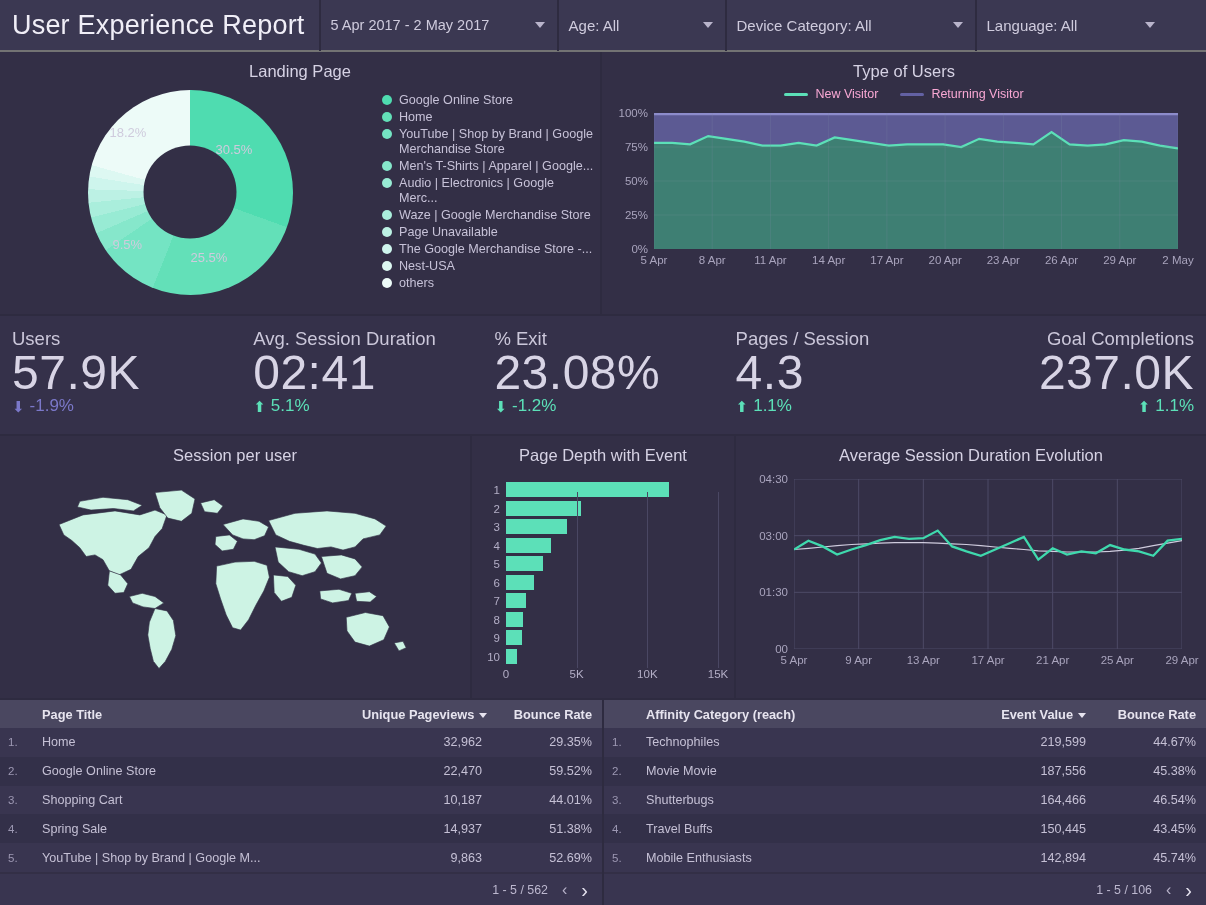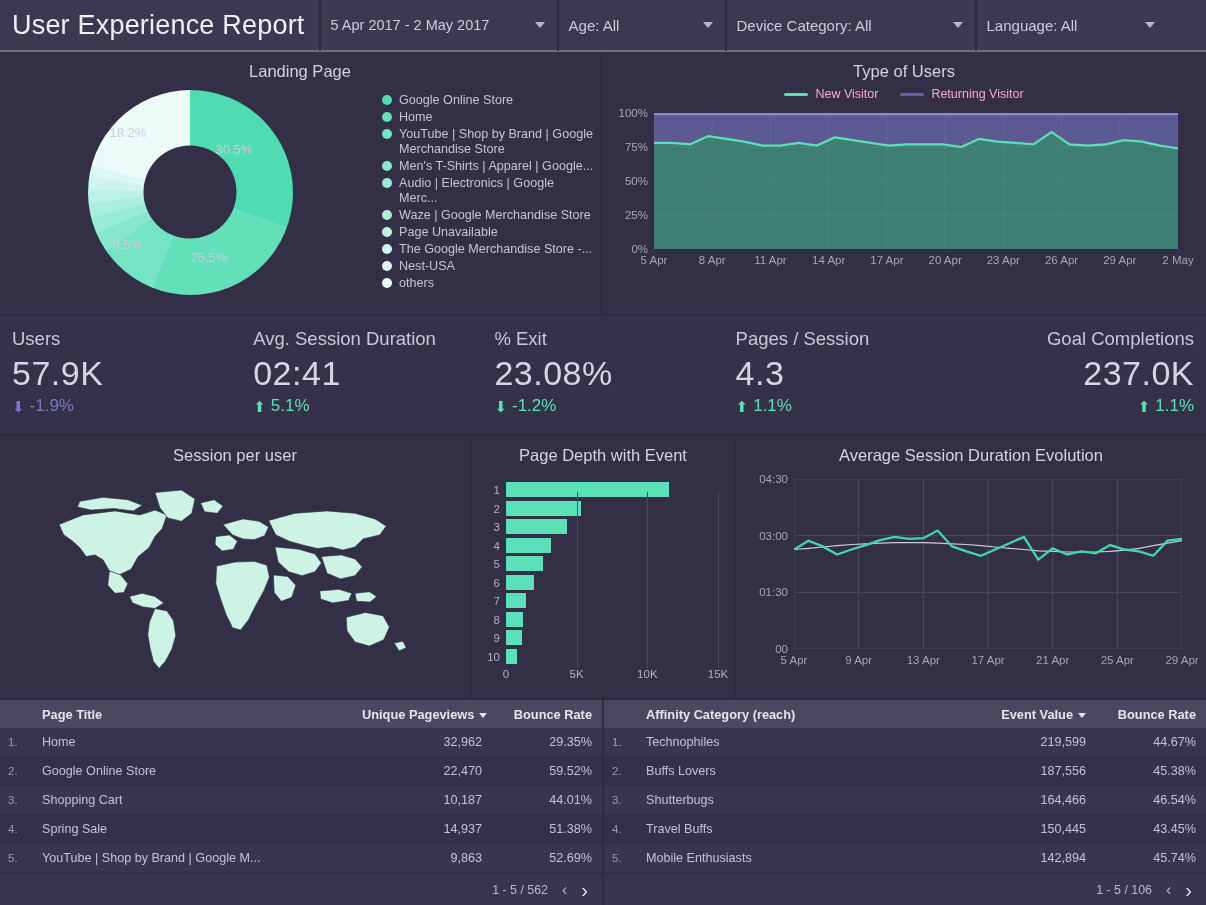--- a/index.html
+++ b/index.html
@@ -66,21 +66,21 @@
   .ylab { position: absolute; right: 100%; transform: translateY(-50%); padding-right: 6px;
           color: #a9a4bd; font-size: 11.5px; white-space: nowrap; }
   .xlab { position: absolute; top: 100%; transform: translateX(-50%); padding-top: 5px;
           color: #a9a4bd; font-size: 11.5px; white-space: nowrap; }
 
   
   .kpirow { height: 118px; flex: 0 0 118px; display: flex; background: #35314a; margin-top: 2px; }
   .kpi { flex: 1; padding: 12px 0 0 12px; position: relative; }
   .kpi.r { text-align: right; padding: 12px 12px 0 0; }
   .kpi-label { color: #cbc7da; font-size: 18.5px; font-weight: 400; }
-  .kpi-value { color: #d8d4e5; font-size: 34px; font-weight: 300; line-height: 46px; letter-spacing: .5px; }
+  .kpi-value { color: #d8d4e5; font-size: 48px; font-weight: 300; line-height: 46px; letter-spacing: .5px; }
   .kpi-delta { font-size: 17px; display: flex; align-items: center; gap: 5px; }
   .kpi.r .kpi-delta { justify-content: flex-end; }
   .arrow { font-size: 15px; line-height: 1; }
 
   
   .row3 { height: 262px; flex: 0 0 262px; gap: 2px; background: #2e2b40; margin-top: 2px; }
   .p-map   { width: 470px; }
   .p-depth { width: 262px; }
   .p-dur   { width: 470px; }
 
@@ -479,21 +479,21 @@
         </thead>
         <tbody id="right-tbody">
             <tr>
               <td class="idx">1.</td>
               <td>Technophiles</td>
               <td class="num">219,599</td>
               <td class="num">44.67%</td>
             </tr>
             <tr>
               <td class="idx">2.</td>
-              <td>Buffs Lovers</td>
+              <td>Movie Movie</td>
               <td class="num">187,556</td>
               <td class="num">45.38%</td>
             </tr>
             <tr>
               <td class="idx">3.</td>
               <td>Shutterbugs</td>
               <td class="num">164,466</td>
               <td class="num">46.54%</td>
             </tr>
             <tr>

